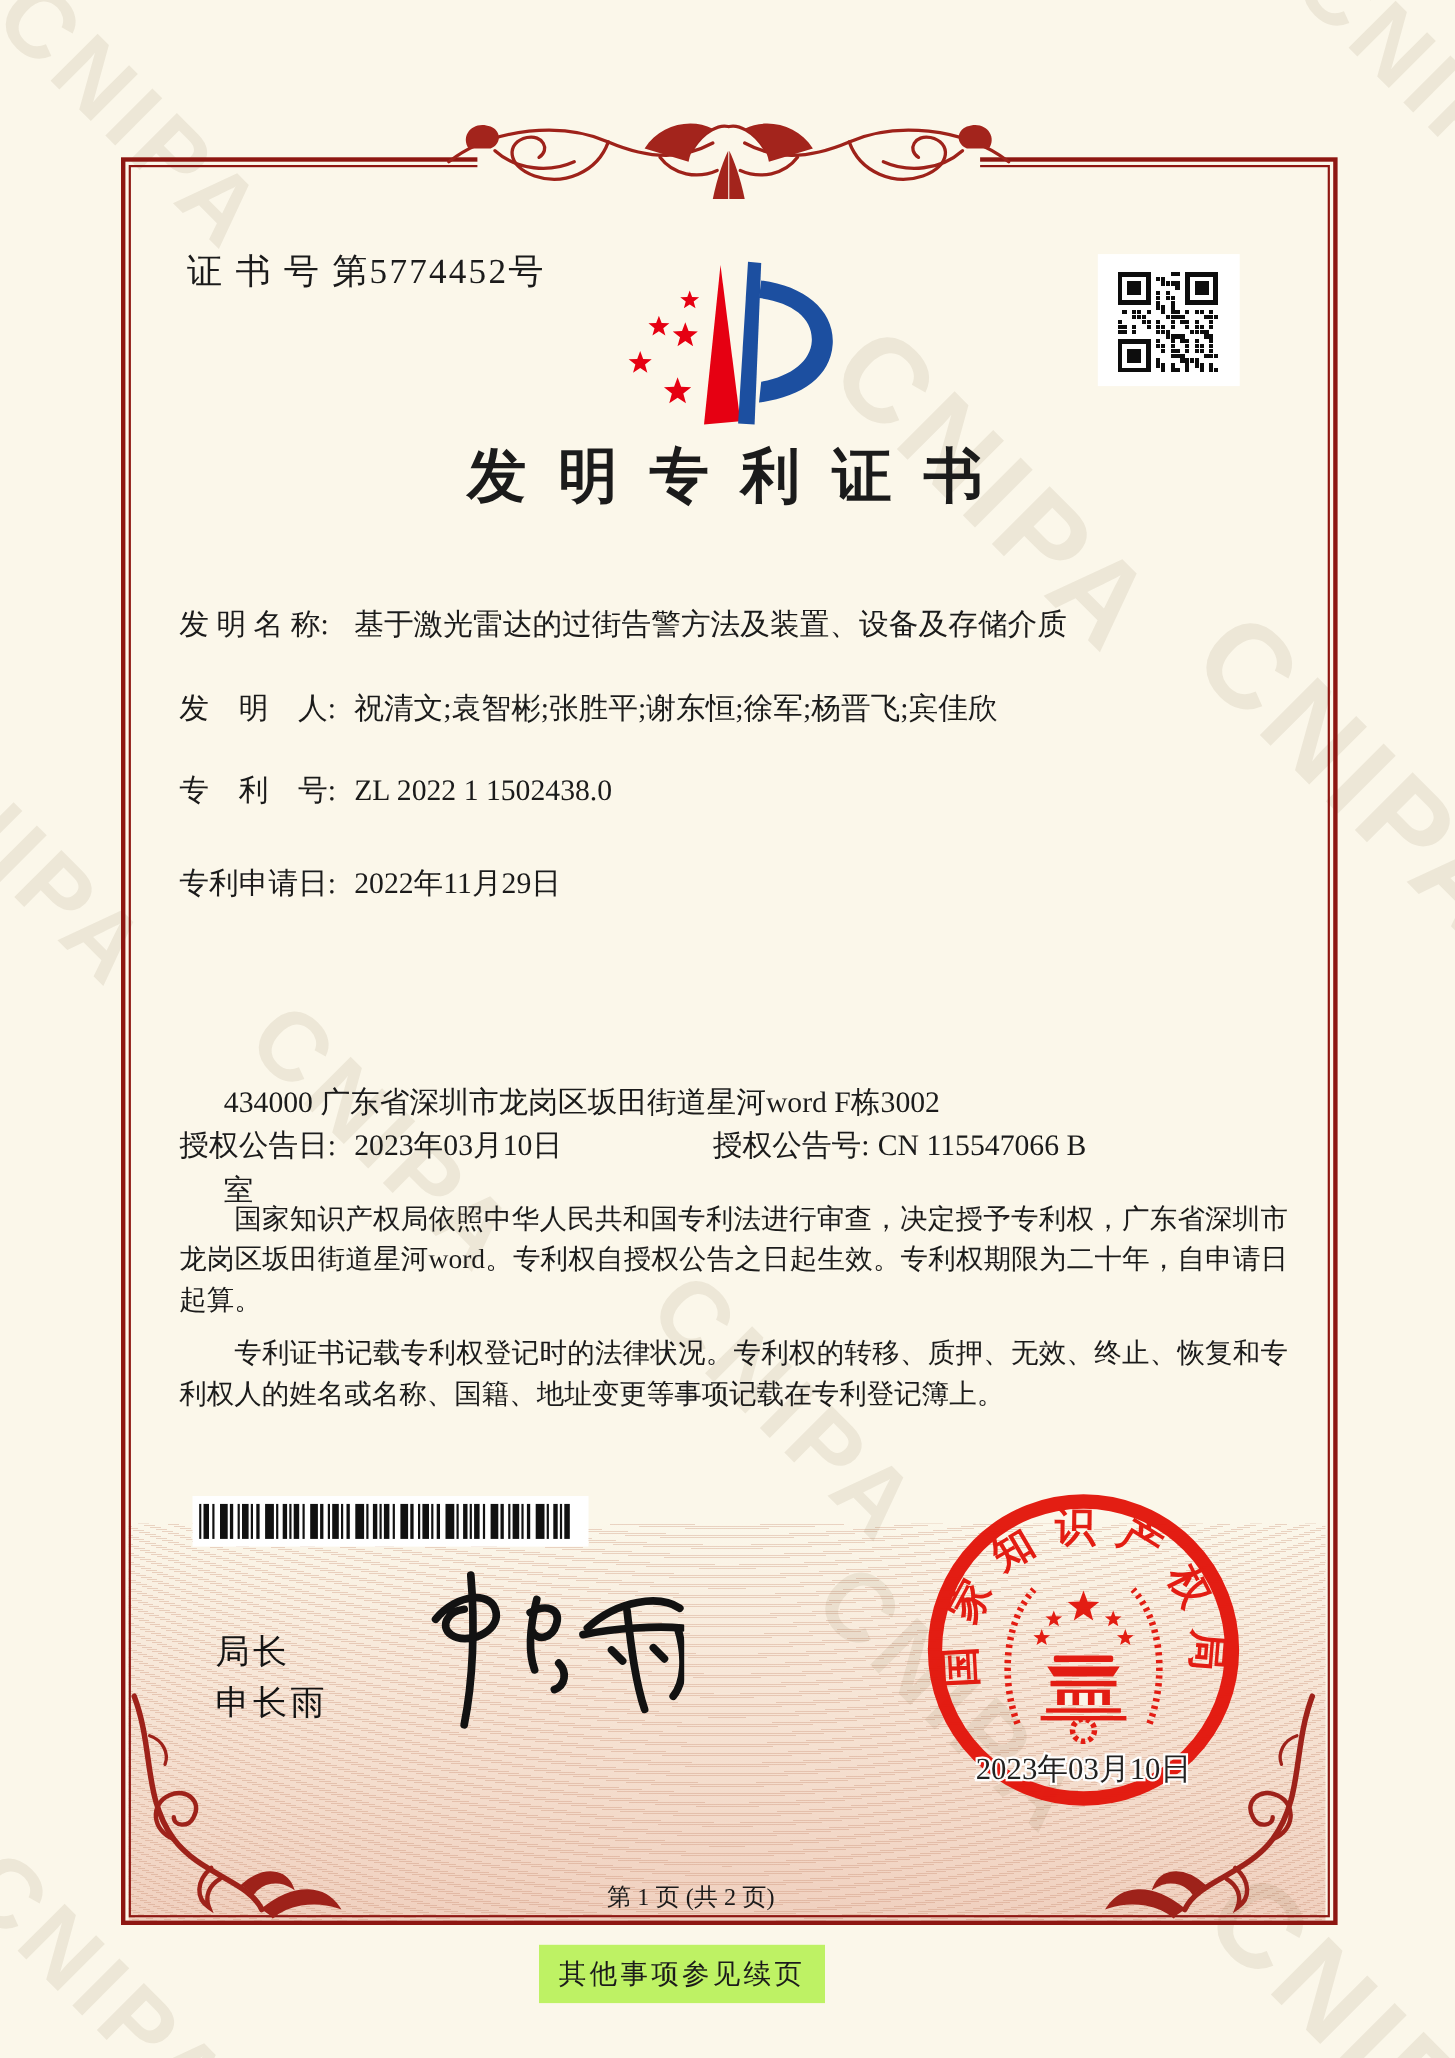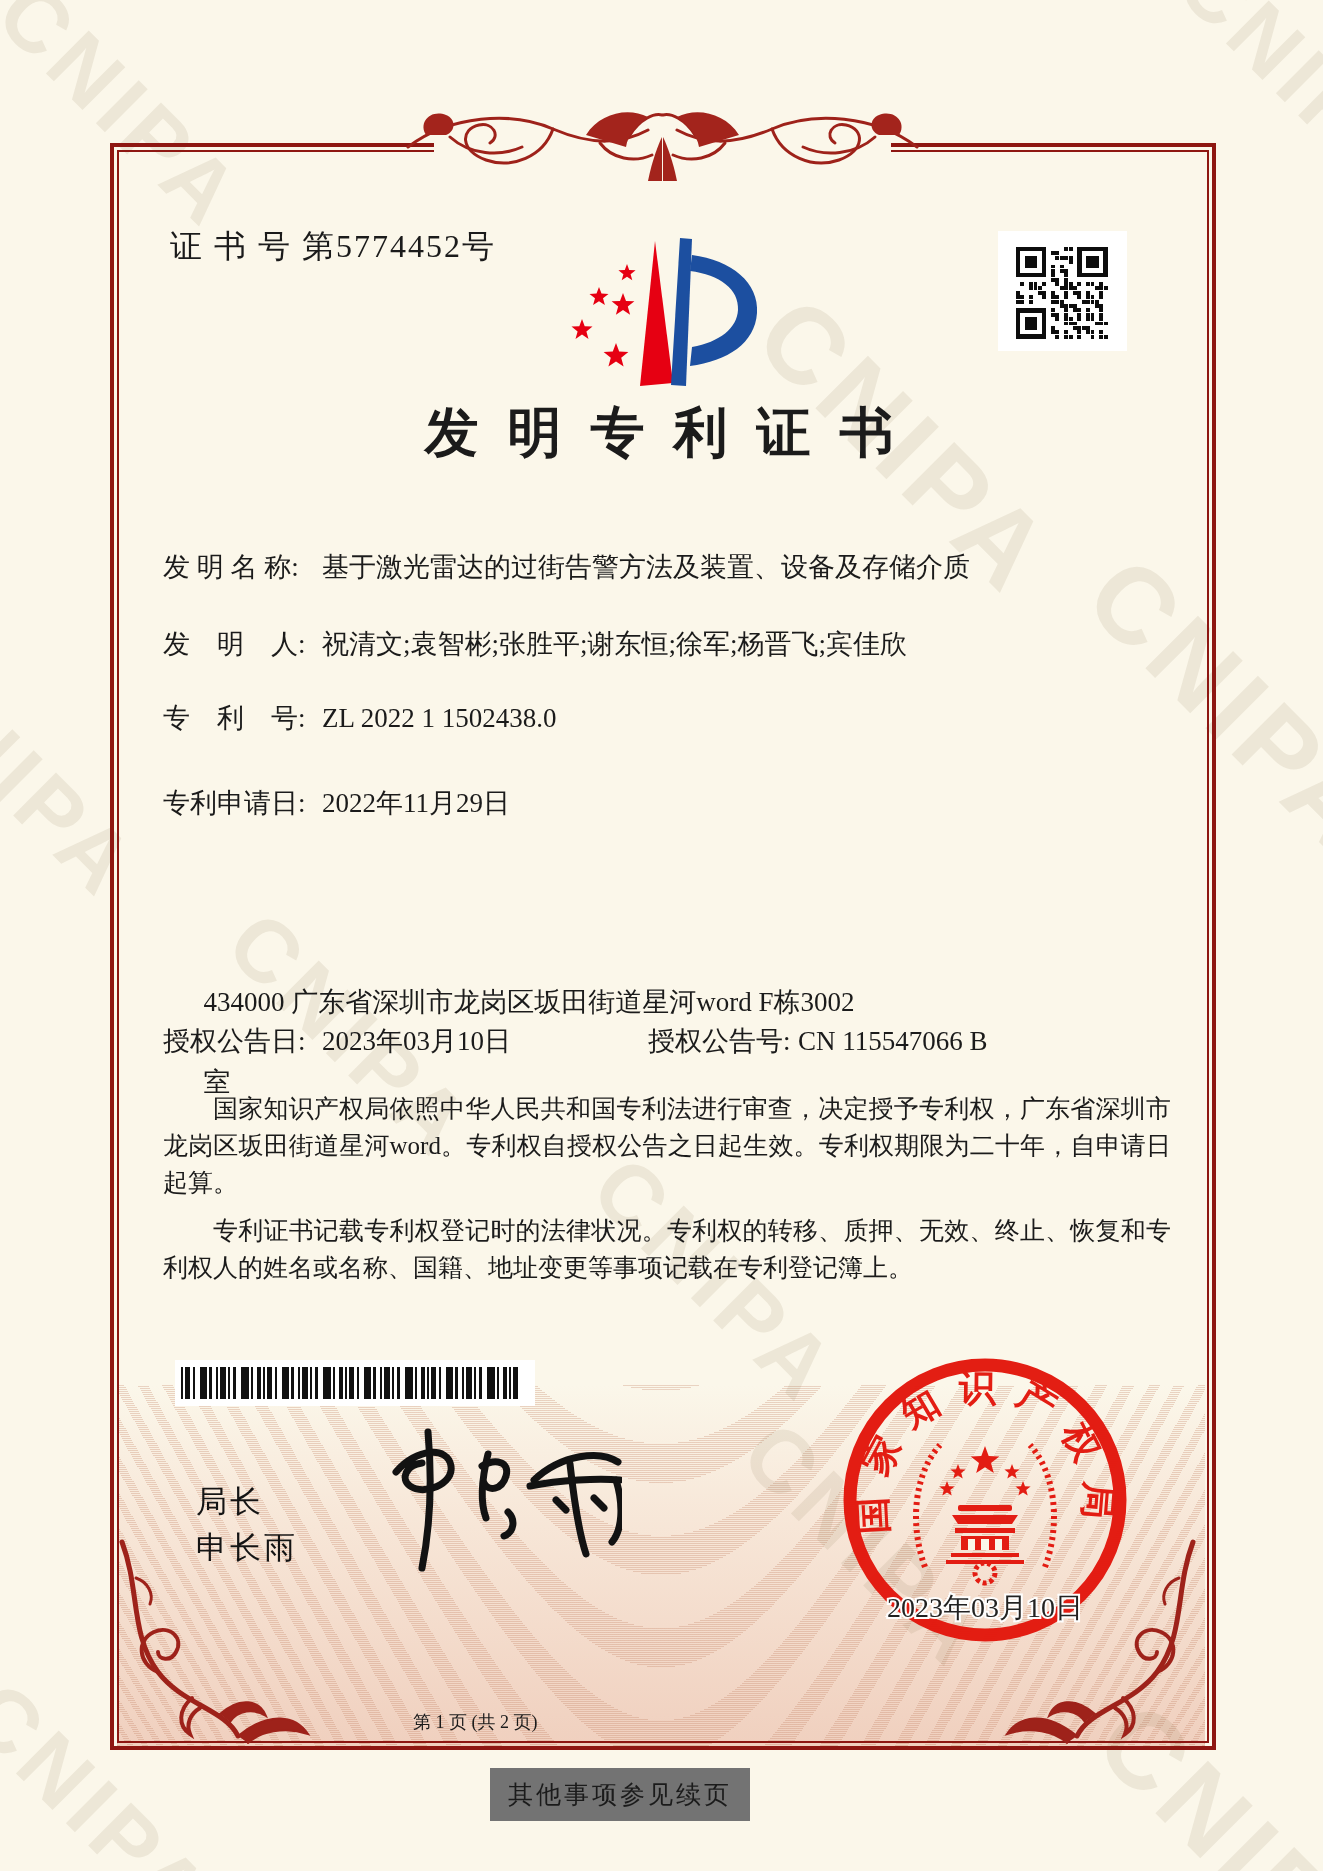--- a/index.html
+++ b/index.html
@@ -39,22 +39,22 @@
   #row-grant .pair2{position:absolute;left:485px;display:flex;}
   #row-grant .pair2 .label{width:150px;}
   #paras{left:163px;top:1090px;width:1008px;font-size:25px;line-height:37px;text-align:justify;}
   #paras p{margin:0 0 11px 0;text-indent:2em;}
   #barcode-box{left:175px;top:1360px;width:360px;height:46px;background:#fff;}
   #barcode-box svg{position:absolute;left:6px;top:7px;}
   .signer{left:196px;font-family:"Liberation Sans","DejaVu Sans",sans-serif;
           font-weight:400;font-size:31px;letter-spacing:3px;color:#141414;}
   #sig{left:372px;top:1420px;}
   #seal{left:840px;top:1355px;z-index:5;opacity:.97;}
-  #page-info{left:413px;top:1710px;width:430px;font-size:18px;}
-  #cont-note{left:490px;top:1768px;background:#737373;padding:10px 18px;font-size:25px;letter-spacing:3px;}
+  #page-info{left:413px;top:1710px;width:430px;text-align:center;font-size:22px;}
+  #cont-note{left:490px;top:1768px;background:#bef264;padding:10px 18px;font-size:25px;letter-spacing:3px;}
 </style>
 </head>
 <body>
 
 <div id="page">
 
   <span class="wm" style="left:120px;top:105px">CNIPA</span>
   <span class="wm" style="left:1300px;top:75px">CNIPA</span>
   <span class="wm lg" style="left:905px;top:445px">CNIPA</span>
   <span class="wm" style="left:15px;top:775px">CNIPA</span>

